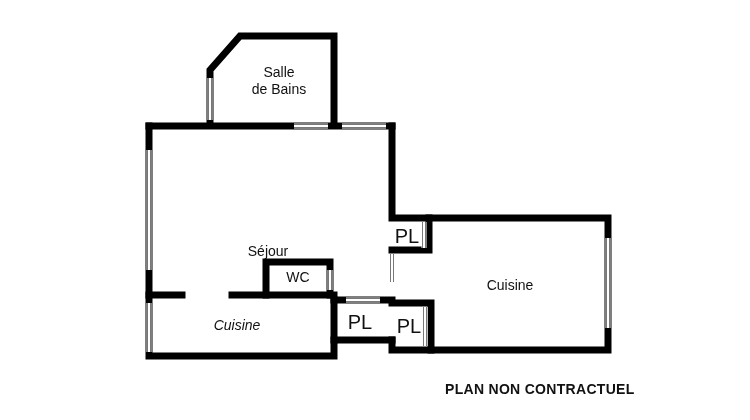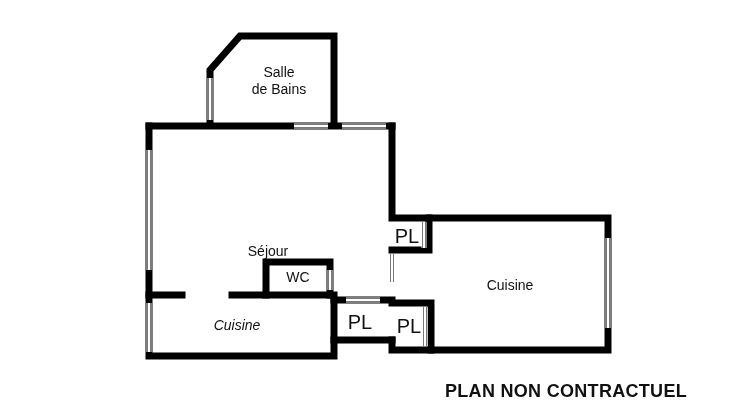--- a/index.html
+++ b/index.html
@@ -3,21 +3,21 @@
   <meta charset="utf-8">
   <style>
     html, body { margin: 0; padding: 0; background: #ffffff; }
     body { width: 750px; height: 420px; position: relative; overflow: hidden;
            font-family: "Liberation Sans", sans-serif; }
     #plan { position: absolute; left: 0; top: 0; }
     .room-label { position: absolute; color: #111111; font-size: 14px; text-align: center;
                   line-height: 17px; white-space: pre-line; transform: translate(-50%, -50%); }
     .closet-label { font-size: 20px; }
     .disclaimer { position: absolute; left: 445px; top: 381px; font-weight: bold;
-                  font-size: 18px; color: #111111; letter-spacing: 0.3px; }
+                  font-size: 14px; color: #111111; letter-spacing: 0.3px; }
   </style>
 </head>
 <body>
 
 <svg id="plan" width="750" height="420" viewBox="0 0 750 420" xmlns="http://www.w3.org/2000/svg">
   <g id="walls">
       <path d="M210,122 L210,70 L240,36 L334,36 L334,122" fill="none" stroke="#000000" stroke-width="7" stroke-linecap="square" stroke-linejoin="miter"></path>
       <path d="M149,126 L392,126" fill="none" stroke="#000000" stroke-width="7" stroke-linecap="square" stroke-linejoin="miter"></path>
       <path d="M149,126 L149,356 L334,356 L334,340 L392,340" fill="none" stroke="#000000" stroke-width="7" stroke-linecap="square" stroke-linejoin="miter"></path>
       <path d="M392,126 L392,218 L608,218 L608,350 L392,350 L392,340" fill="none" stroke="#000000" stroke-width="7" stroke-linecap="square" stroke-linejoin="miter"></path>

